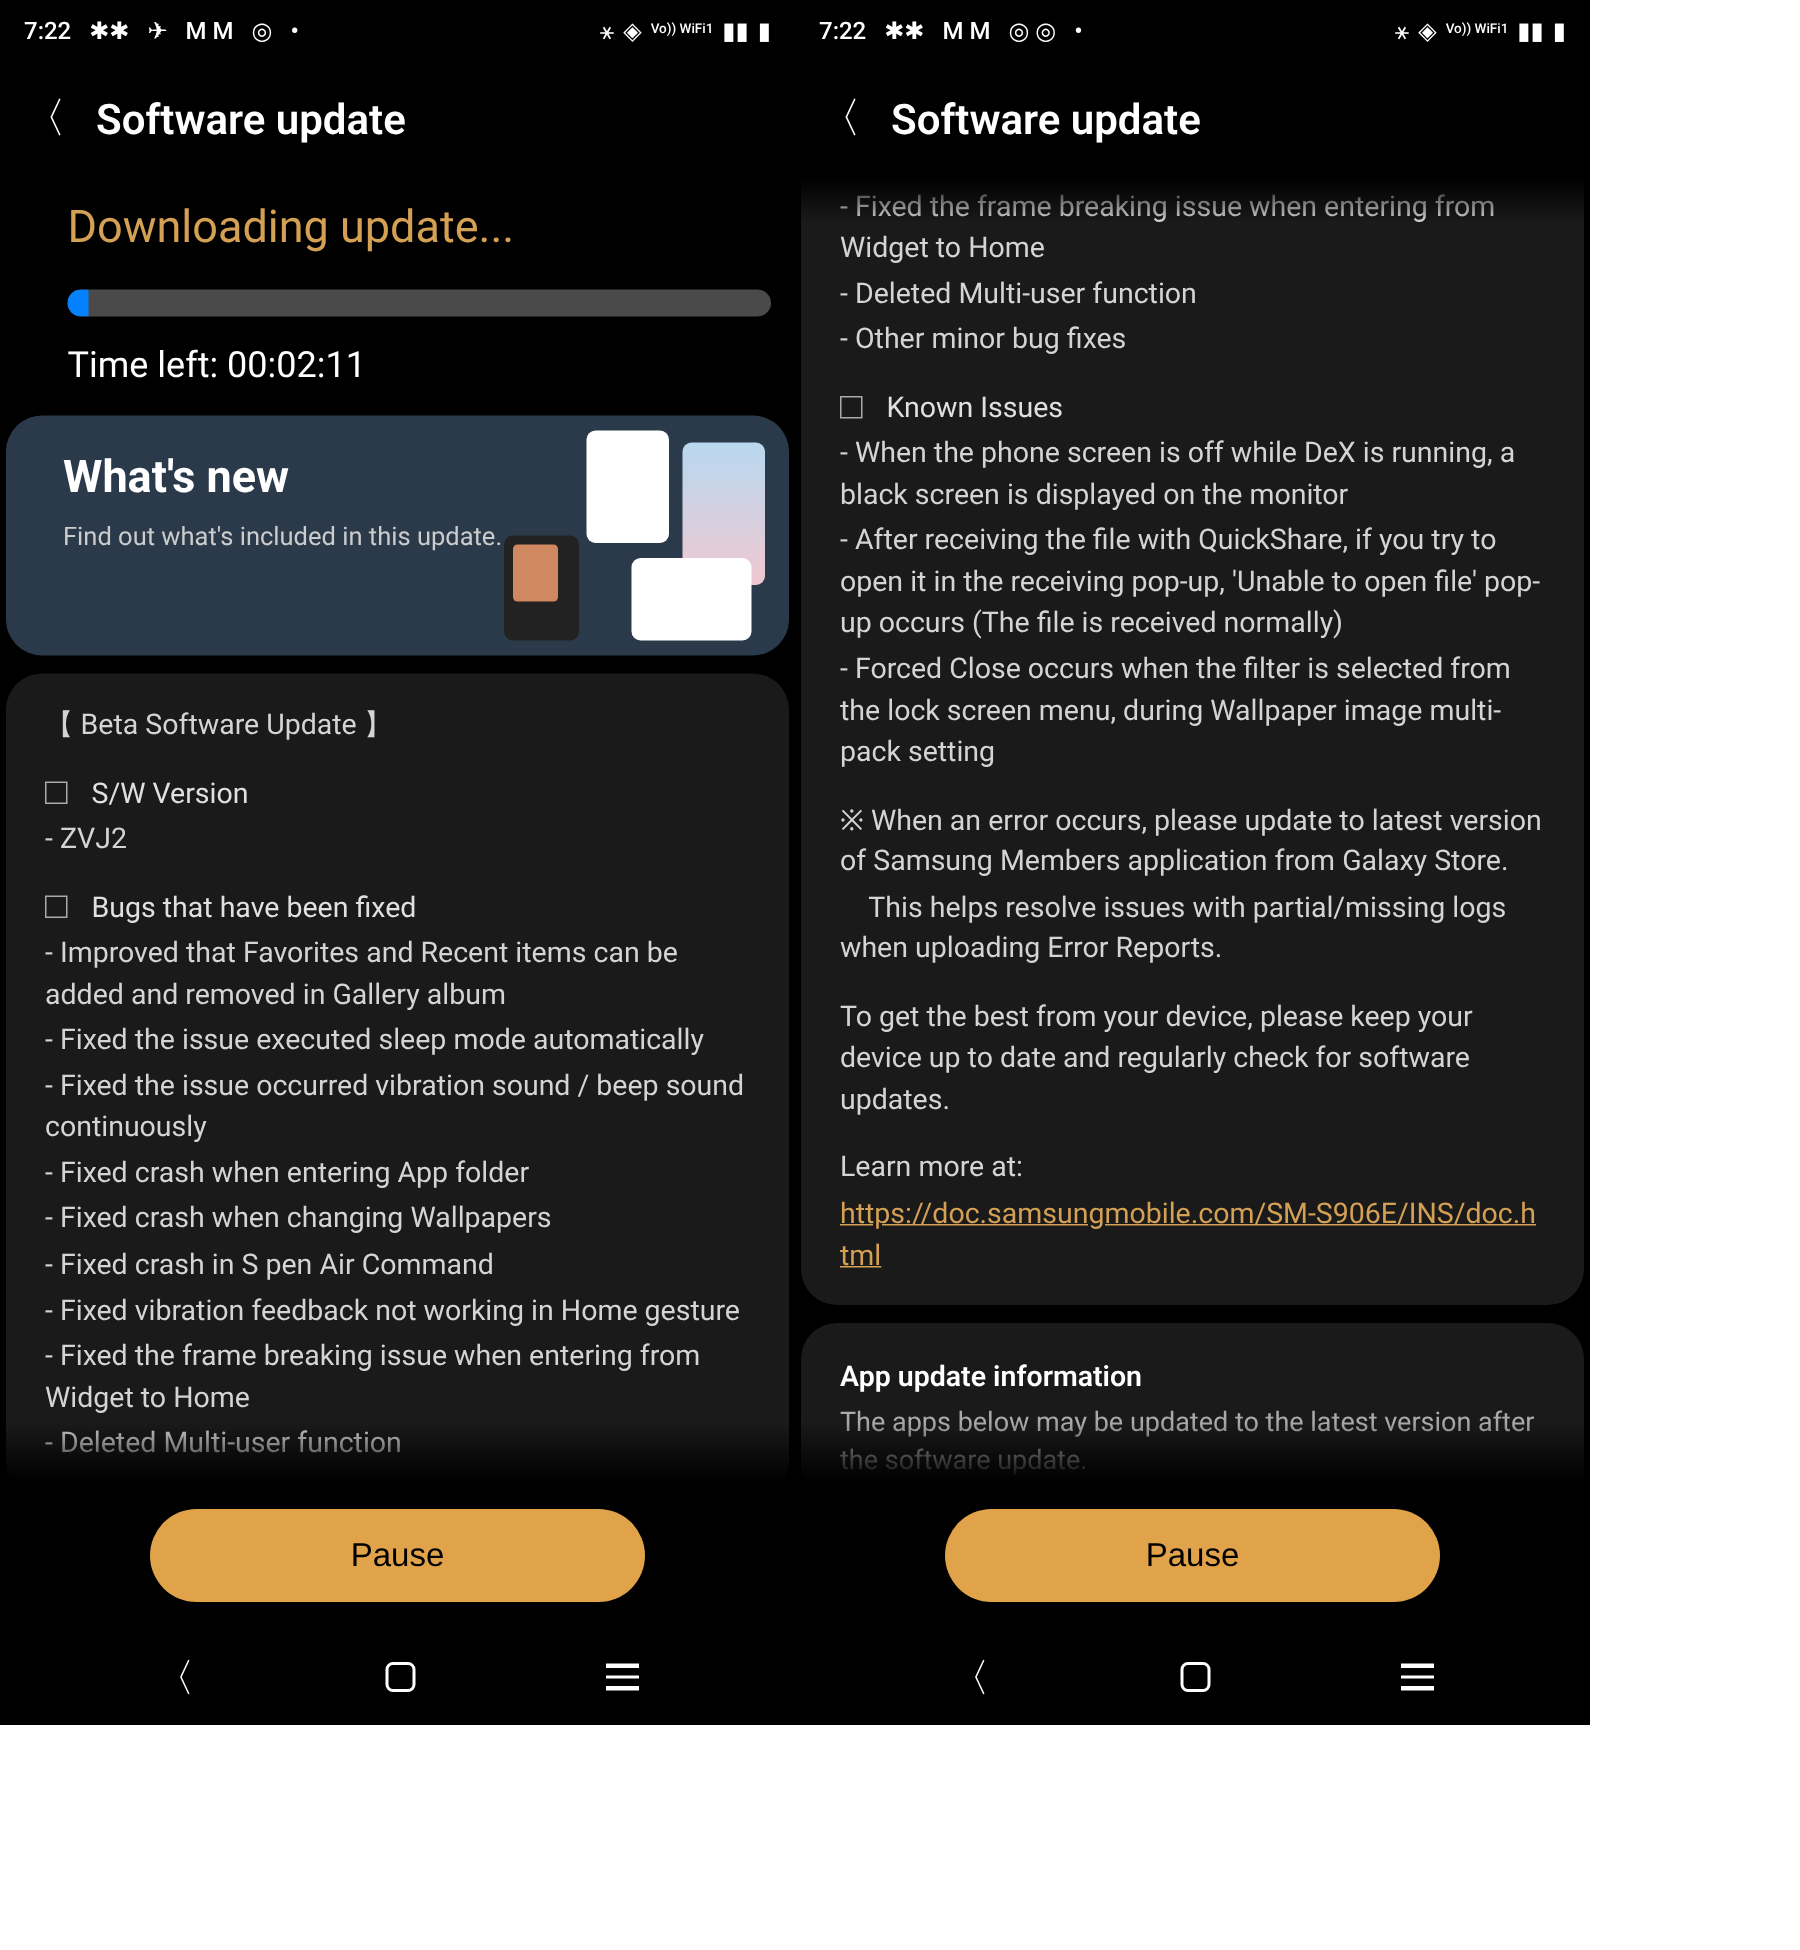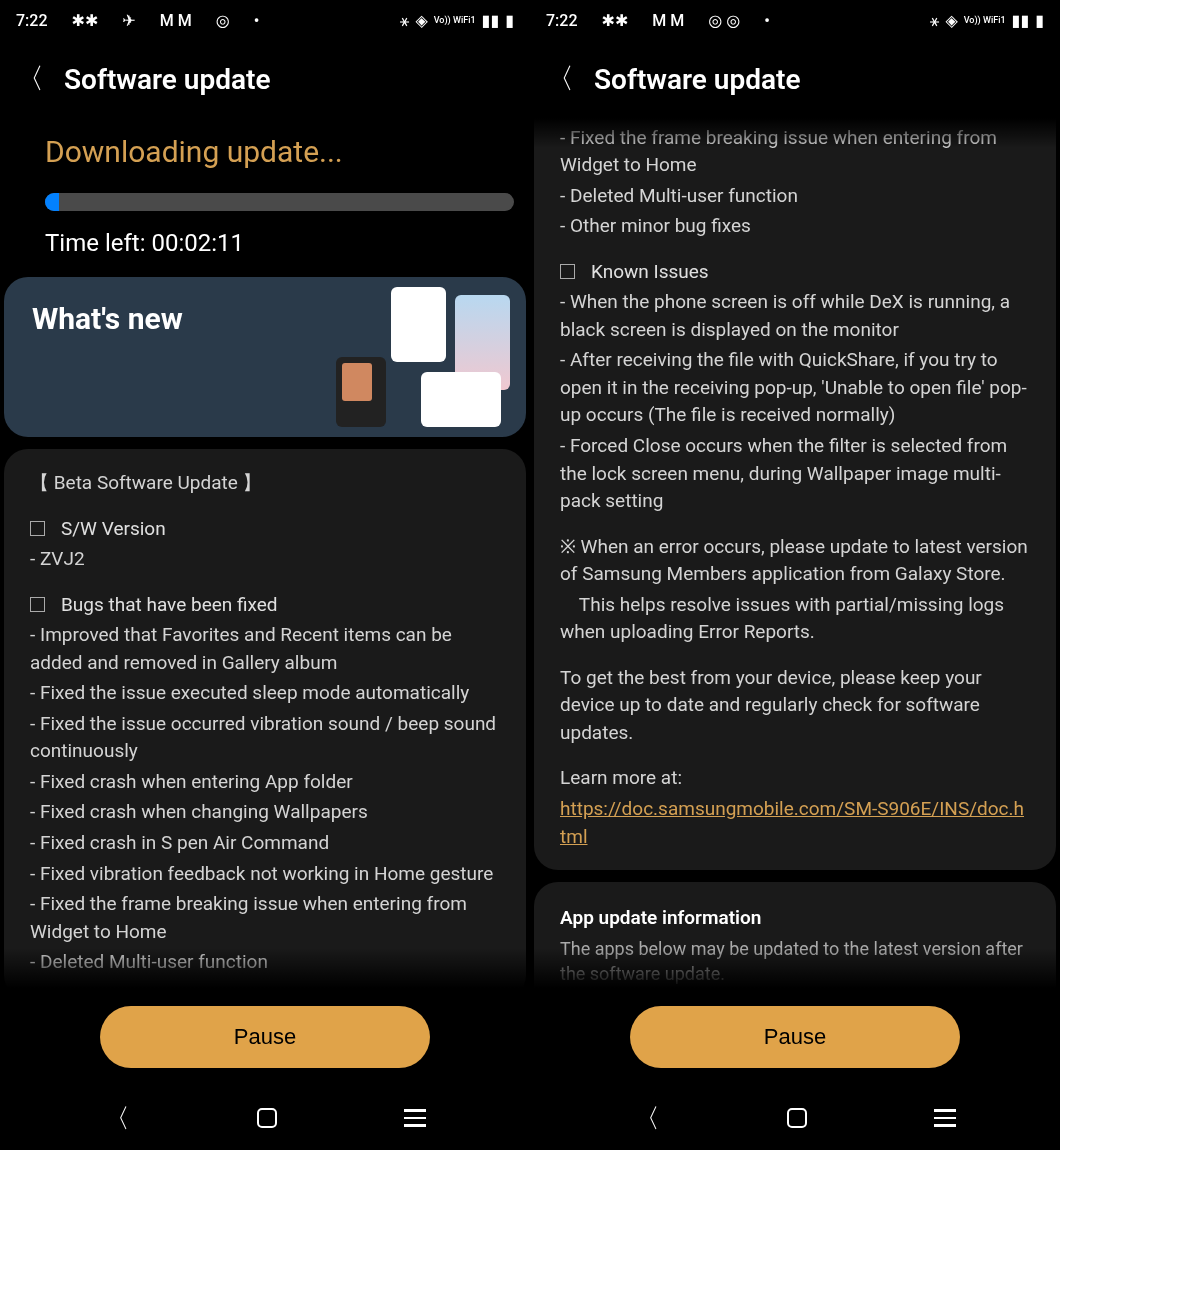--- a/index.html
+++ b/index.html
@@ -23,21 +23,21 @@
 .status-bar {
   height: 40px;
   display: flex;
   align-items: center;
   justify-content: space-between;
   padding: 0 16px;
   color: #fff;
   font-size: 16px;
   font-weight: 500;
 }
-.status-left { display: flex; align-items: center; gap: 24px; }
+.status-left { display: flex; align-items: center; gap: 12px; }
 .status-right { display: flex; align-items: center; gap: 6px; }
 .header {
   display: flex;
   align-items: center;
   padding: 20px 16px;
   gap: 20px;
 }
 .back-btn {
   color: #fff;
   font-size: 28px;
@@ -81,21 +81,21 @@
   font-size: 24px;
 }
 .card {
   margin: 12px 4px;
   background: #1a1a1a;
   border-radius: 24px;
   overflow: hidden;
 }
 .whats-new-card {
   background: #2a3a4a;
-  padding: 24px 28px;
+  padding: 24px 38px;
   position: relative;
   height: 160px;
 }
 .whats-new-title {
   color: #fff;
   font-size: 30px;
   font-weight: 700;
   margin-bottom: 12px;
 }
 .whats-new-sub {
@@ -215,20 +215,21 @@
   <div class="scroll-area">
     <div class="download-section">
       <div class="download-title">Downloading update...</div>
       <div class="progress-bar">
         <div class="progress-fill"></div>
       </div>
       <div class="time-left">Time left: 00:02:11</div>
     </div>
     <div class="card whats-new-card">
       <div class="whats-new-title">What's new</div>
+      <div class="whats-new-sub">Find out what's included in this update.</div>
       <div class="device-imgs">
         <div class="device d1"></div>
         <div class="device d2"></div>
         <div class="device d3"></div>
         <div class="device d4"></div>
       </div>
     </div>
     <div class="card notes-card">
       <p style="margin-top:0">【 Beta Software Update 】</p>
       <div class="section-head">

